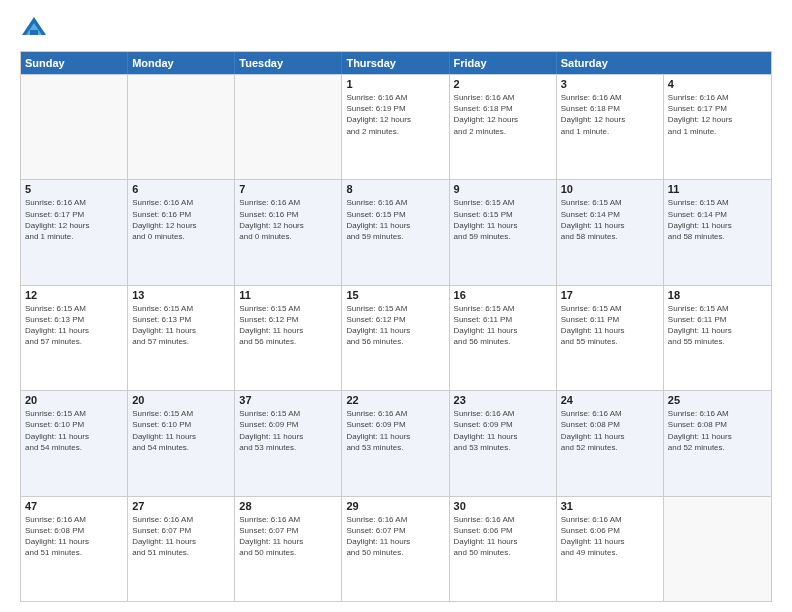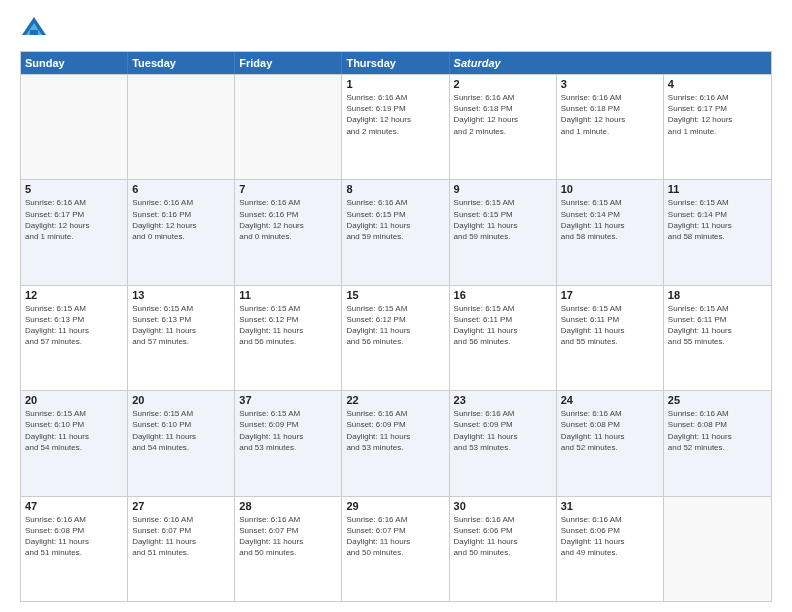--- a/index.html
+++ b/index.html
@@ -71,21 +71,21 @@
       background: #2a6db5;
     }
     .cal-header-cell {
       color: #fff;
       font-size: 11px;
       font-weight: bold;
       padding: 5px 4px;
       text-align: left;
       border-right: 1px solid #3a7dc5;
     }
-    .cal-header-cell:last-child { border-right: none; font-style: italic; }
+    .cal-header-cell:last-child { border-right: none; }
     .cal-body {
       flex: 1;
       display: flex;
       flex-direction: column;
     }
     .cal-row {
       display: grid;
       grid-template-columns: repeat(7, 1fr);
       flex: 1;
       border-top: 1px solid #ccc;
@@ -132,23 +132,24 @@
     </div>
     <div class="title-block">
       <div class="month-title"></div>
       <div class="subtitle"></div>
     </div>
   </div>
 
   <div class="calendar">
     <div class="cal-header">
     <div class="cal-header-cell">Sunday</div>
+        <div class="cal-header-cell">Monday</div>
         <div class="cal-header-cell">Tuesday</div>
+        <div class="cal-header-cell">Thursday</div>
         <div class="cal-header-cell">Friday</div>
-        <div class="cal-header-cell">Thursday</div>
         <div class="cal-header-cell">Saturday</div>
       </div>
     <div class="cal-body">
     <div class="cal-row">
           <div class="cal-cell empty"></div>
           <div class="cal-cell empty"></div>
           <div class="cal-cell empty"></div>
           <div class="cal-cell">
             <div class="day-num">1</div>
             <div class="cell-line">Sunrise: 6:16 AM</div>

